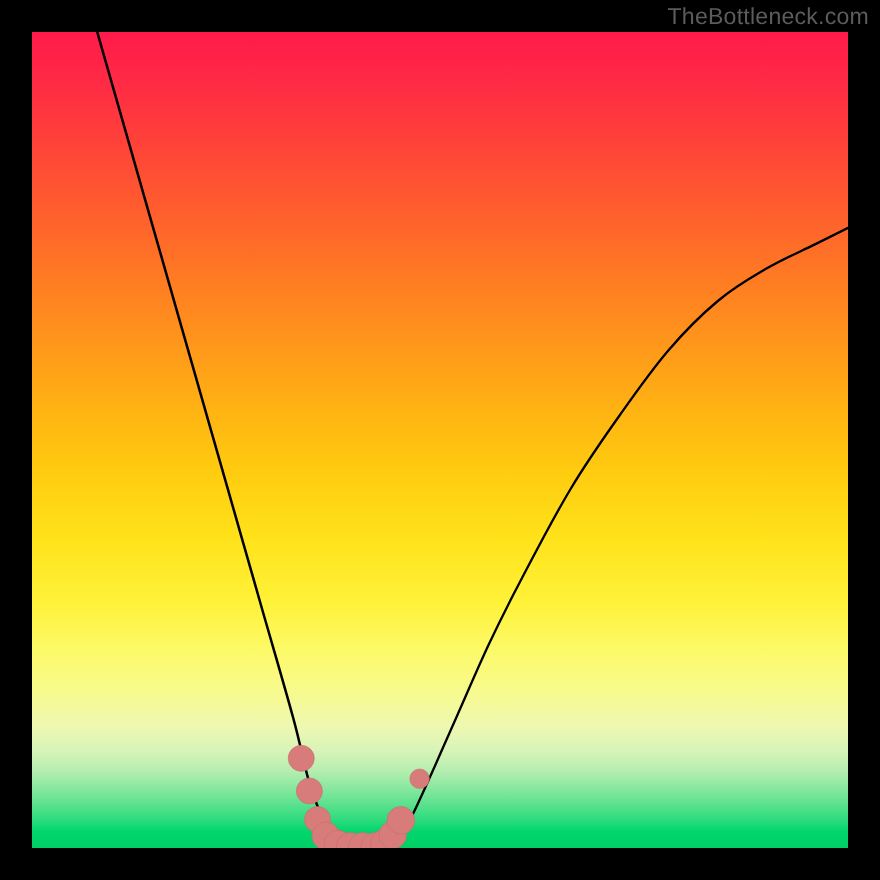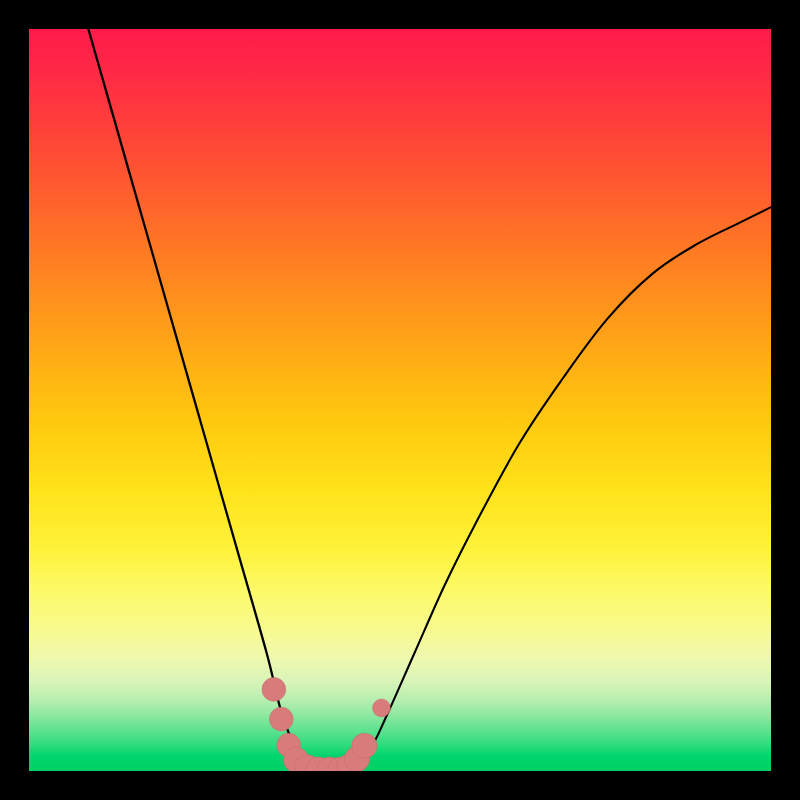--- a/index.html
+++ b/index.html
@@ -86,13 +86,14 @@
           <circle cx="289.38" cy="740.52" r="12.61" fill="#d77b7b" stroke="#c96a6a" stroke-width="0.5"></circle>
           <circle cx="300.51" cy="740.52" r="12.61" fill="#d77b7b" stroke="#c96a6a" stroke-width="0.5"></circle>
           <circle cx="311.64" cy="740.52" r="12.61" fill="#d77b7b" stroke="#c96a6a" stroke-width="0.5"></circle>
           <circle cx="320.54" cy="737.55" r="12.61" fill="#d77b7b" stroke="#c96a6a" stroke-width="0.5"></circle>
           <circle cx="327.96" cy="730.13" r="12.61" fill="#d77b7b" stroke="#c96a6a" stroke-width="0.5"></circle>
           <circle cx="335.38" cy="716.77" r="12.61" fill="#d77b7b" stroke="#c96a6a" stroke-width="0.5"></circle>
           <circle cx="352.45" cy="678.93" r="8.90" fill="#d77b7b" stroke="#c96a6a" stroke-width="0.5"></circle>
         </g>
     </svg>
   </div>
+  <div class="watermark">TheBottleneck.com</div>
 </div>
 
 </body></html>

